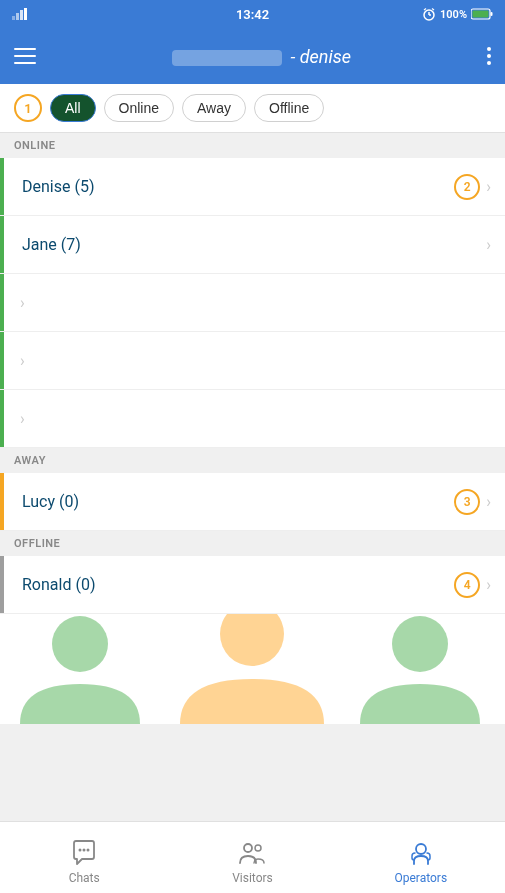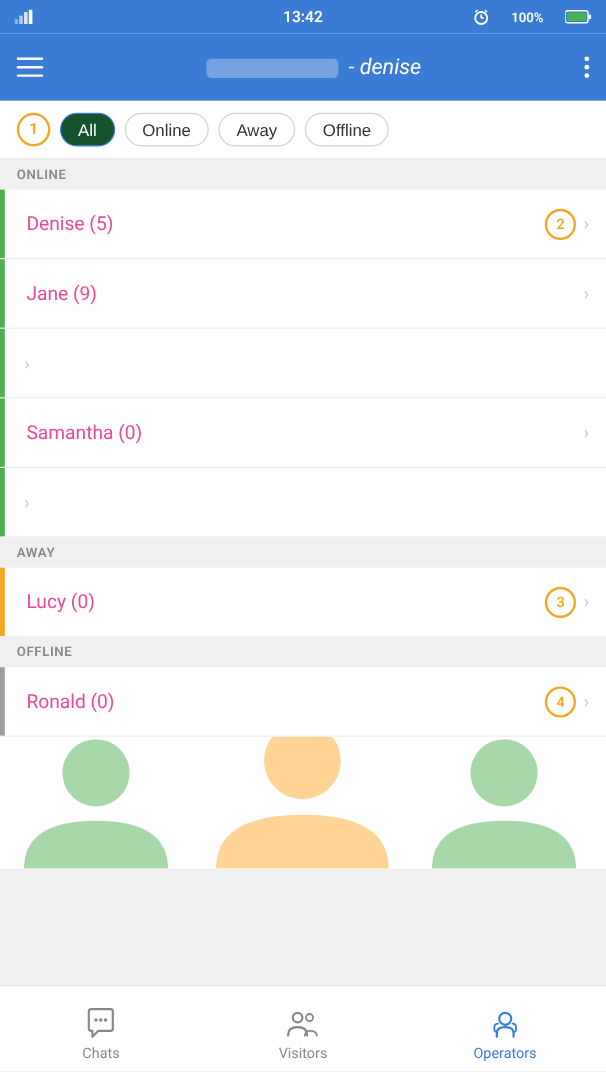--- a/index.html
+++ b/index.html
@@ -19,21 +19,21 @@
       height: 28px;
       display: flex;
       align-items: center;
       justify-content: space-between;
       padding: 0 12px;
       font-size: 12px;
       font-weight: 600;
     }
     .status-bar-left { display: flex; align-items: center; gap: 3px; }
     .status-bar-center { position: absolute; left: 50%; transform: translateX(-50%); font-size: 13px; font-weight: 600; }
-    .status-bar-right { display: flex; align-items: center; gap: 18px; font-size: 11px; }
+    .status-bar-right { display: flex; align-items: center; gap: 4px; font-size: 11px; }
 
     
     .header {
       background: #3a7bd5;
       height: 56px;
       display: flex;
       align-items: center;
       justify-content: space-between;
       padding: 0 14px;
       color: white;
@@ -106,21 +106,21 @@
       top: 0;
       bottom: 0;
       width: 4px;
     }
     .bar-green { background: #4caf50; }
     .bar-orange { background: #f5a623; }
     .bar-gray { background: #9e9e9e; }
     .chat-item-name {
       flex: 1;
       font-size: 16px;
-      color: #ec4899;
+      color: #0c4a6e;
       padding-left: 8px;
     }
     .chat-item-badge {
       width: 26px; height: 26px;
       border-radius: 50%;
       border: 2px solid #f5a623;
       color: #f5a623;
       display: flex; align-items: center; justify-content: center;
       font-size: 12px; font-weight: 600;
       margin-left: 8px;
@@ -229,32 +229,31 @@
 
 <div class="chat-item">
   <div class="chat-item-left-bar bar-green"></div>
   <span class="chat-item-name">Denise (5)</span>
   <div class="chat-item-badge">2</div>
   <span class="chat-item-chevron">›</span>
 </div>
 
 <div class="chat-item">
   <div class="chat-item-left-bar bar-green"></div>
-  <span class="chat-item-name">Jane (9)</span>
-  <span class="chat-item-chevron">›</span>
-</div>
-
-<div class="chat-item">
-  <div class="chat-item-left-bar bar-green"></div>
-  <span class="chat-item-chevron">›</span>
-</div>
-
-<div class="chat-item">
-  <div class="chat-item-left-bar bar-green"></div>
-  <span class="chat-item-name">Samantha (0)</span>
+  <span class="chat-item-name">Jane (7)</span>
+  <span class="chat-item-chevron">›</span>
+</div>
+
+<div class="chat-item">
+  <div class="chat-item-left-bar bar-green"></div>
+  <span class="chat-item-chevron">›</span>
+</div>
+
+<div class="chat-item">
+  <div class="chat-item-left-bar bar-green"></div>
   <span class="chat-item-chevron">›</span>
 </div>
 
 <div class="chat-item">
   <div class="chat-item-left-bar bar-green"></div>
   <span class="chat-item-chevron">›</span>
 </div>
 
 <div class="section-header">AWAY</div>
 

